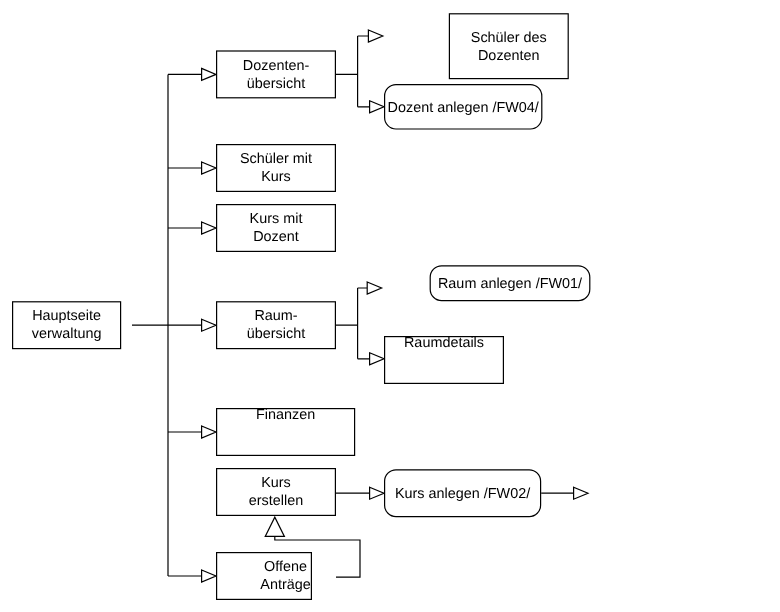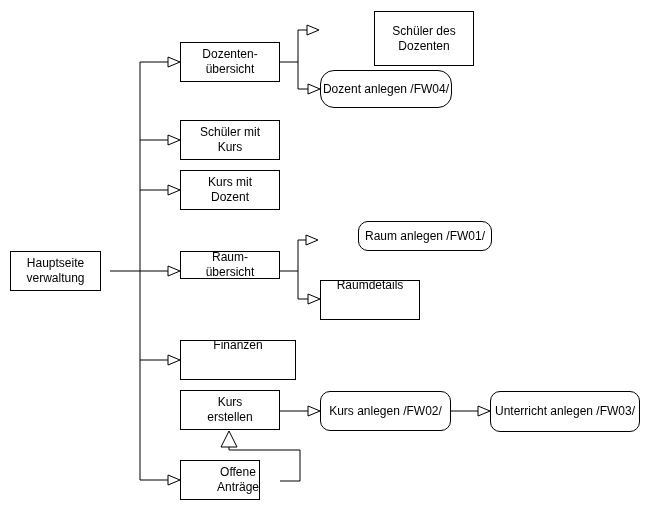--- a/index.html
+++ b/index.html
@@ -88,35 +88,35 @@
   <div class="node" style="left:180px; top:42px; width:100px; height:40px;">
     <span>Dozenten-
 übersicht</span>
   </div>
 
   <div class="node" style="left:330px; top:11px; width:100px; height:55px;margin-left:44px;">
     <span>Schüler des
 Dozenten</span>
   </div>
 
-  <div class="node rounded" style="left:320px; top:70px; width:132px; height:38px;border-radius:14px;">
+  <div class="node rounded" style="left:320px; top:70px; width:132px; height:38px;">
     <span>Dozent anlegen /FW04/</span>
   </div>
 
   <div class="node" style="left:180px; top:120px; width:100px; height:40px;">
     <span>Schüler mit
 Kurs</span>
   </div>
 
   <div class="node" style="left:180px; top:170px; width:100px; height:40px;">
     <span>Kurs mit
 Dozent</span>
   </div>
 
-  <div class="node" style="left:180px; top:251px; width:100px; height:28px;">
+  <div class="node" style="left:180px; top:251px; width:100px; height:40px;">
     <span>Raum-
 übersicht</span>
   </div>
 
   <div class="node rounded" style="left:318px; top:221px; width:134px; height:30px;margin-left:40px;">
     <span>Raum anlegen /FW01/</span>
   </div>
 
   <div class="node lift" style="left:320px; top:280px; width:100px; height:40px;">
     <span>Raumdetails</span>
@@ -128,22 +128,19 @@
 
   <div class="node" style="left:180px; top:390px; width:100px; height:40px;">
     <span>Kurs
 erstellen</span>
   </div>
 
   <div class="node rounded" style="left:320px; top:391px; width:131px; height:40px;">
     <span>Kurs anlegen /FW02/</span>
   </div>
 
-  <div class="node rounded" style="left:490px; top:391px; width:150px; height:41px;">
-    <span>Unterricht anlegen /FW03/</span>
-  </div>
 
   <div class="node" style="left:180px; top:460px; width:80px; height:40px;justify-content:flex-end;">
     <span>Offene
 Anträge</span>
   </div>
 
 </div>
 
 </body></html>

